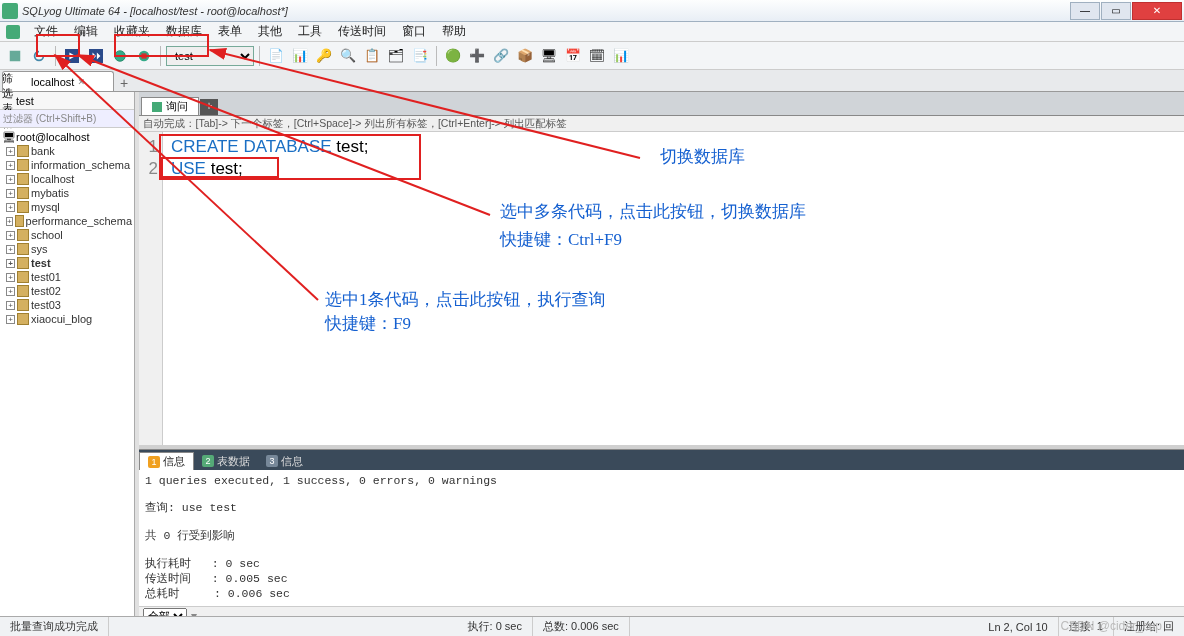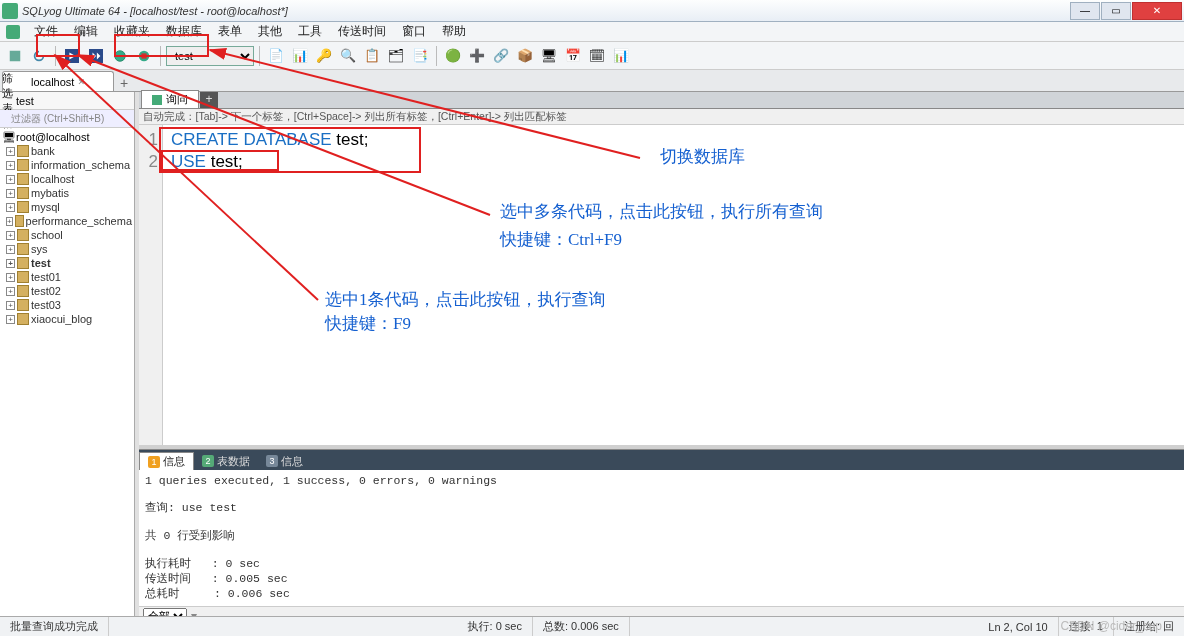--- a/index.html
+++ b/index.html
@@ -19,31 +19,31 @@
 .tsep { width: 1px; height: 20px; background: #bbb; margin: 0 3px; }
 .db-select { height: 20px; min-width: 88px; border: 1px solid #7a9; font-size: 11px; padding: 0 4px; }
 .conn-tabs { height: 22px; background: #e8eaec; display: flex; align-items: flex-end; border-bottom: 1px solid #999; }
 .conn-tab { height: 20px; padding: 0 28px; background: #fff; border: 1px solid #999; border-bottom: none; border-radius: 3px 3px 0 0; margin-left: 2px; font-size: 11px; display: flex; align-items: center; }
 .conn-add { width: 20px; text-align: center; color: #666; cursor: pointer; font-size: 14px; }
 .workspace { display: flex; height: 532px; }
 .sidebar { width: 135px; background: #fff; border-right: 1px solid #aaa; display: flex; flex-direction: column; }
 .filter-row { height: 18px; border-bottom: 1px solid #ccc; display: flex; align-items: center; font-size: 11px; padding: 0 2px; background: #f7f7f7; }
 .filter-row input { flex:1; border: none; font-size: 11px; background: transparent; }
 .filter-row .xbtn { width:12px;height:12px;border:1px solid #999;border-radius:50%;font-size:8px;line-height:10px;text-align:center;cursor:pointer;color:#666;}
-.placeholder-row { height: 18px; background:#eef; color:#888; font-size:10px; padding:2px 11px; border-bottom:1px solid #ccc;}
+.placeholder-row { height: 18px; background:#eef; color:#888; font-size:10px; padding:2px 3px; border-bottom:1px solid #ccc;}
 .tree { flex:1; overflow:auto; font-size: 11px; padding: 2px 0; font-family: Tahoma, sans-serif; }
 .tree-root { padding: 1px 2px; display:flex;align-items:center;gap:2px;}
 .tree-root .ico{width:12px;height:12px;display:inline-block;}
 .tree-item { padding: 1px 2px 1px 6px; display:flex; align-items:center; gap:2px; color:#333; cursor:pointer;}
 .tree-item .twisty { width:9px;height:9px;border:1px solid #888;font-size:8px;line-height:7px;text-align:center;color:#555;}
 .tree-item .dbico { width:12px;height:12px;background:#d4b060;border:1px solid #a08030;}
 .tree-item.bold { font-weight:bold;}
 .main { flex:1; display:flex; flex-direction:column; background:#fff;}
 .resize-bar { width:4px; background:#e0e0e0; cursor:col-resize;}
-.ed-tabs { height:17px; background:#d0d4d8; display:flex; align-items:flex-end; border-bottom:1px solid #888;}
+.ed-tabs { height:24px; background:#d0d4d8; display:flex; align-items:flex-end; border-bottom:1px solid #888;}
 .ed-tab { height:18px; padding:0 10px; background:#fff; border:1px solid #888; border-bottom:none; margin-left:2px; font-size:11px; display:flex;align-items:center;gap:4px;}
 .ed-tab .ico{width:10px;height:10px;background:#4a7;}
 .ed-add{width:18px;text-align:center;cursor:pointer;color:#ddd;background:#555;height:16px;line-height:14px;margin-left:1px;font-size:12px;}
 .hint-bar { height:16px; background:#f0f0f0; border-bottom:1px solid #ccc; font-size:10.5px; color:#555; padding:1px 4px;}
 .editor { flex:1; display:flex; font-family:"Courier New",monospace; font-size:17px; position:relative;}
 .gutter { width:24px; background:#f0f0f0; border-right:1px solid #ccc; color:#888; text-align:right; padding:4px 4px 0 0; line-height:22px;}
 .code { flex:1; padding:4px 8px; line-height:22px; position:relative;}
 .kw{color:#1a6fc4;}
 .codebox{position:absolute;border:2px solid #e02020;pointer-events:none;}
 .hsplit{height:4px;background:#d0d0d0;cursor:row-resize;}
@@ -313,18 +313,18 @@
     </defs>
 
   <line x1="640" y1="158" x2="210" y2="50" stroke="#e02020" stroke-width="2" marker-end="url(#ah)"></line>
 
   <line x1="490" y1="215" x2="78" y2="55" stroke="#e02020" stroke-width="2" marker-end="url(#ah)"></line>
 
   <line x1="318" y1="300" x2="55" y2="55" stroke="#e02020" stroke-width="2" marker-end="url(#ah)"></line>
 </svg>
 
 <div class="annotation anno-text" style="left:660px;top:145px">切换数据库</div>
-<div class="annotation anno-text" style="left:500px;top:200px">选中多条代码，点击此按钮，执行所有查询</div>
+<div class="annotation anno-text" style="left:500px;top:200px">选中多条代码，点击此按钮，切换数据库</div>
 <div class="annotation anno-text" style="left:500px;top:228px">快捷键：Ctrl+F9</div>
 <div class="annotation anno-text" style="left:325px;top:288px">选中1条代码，点击此按钮，执行查询</div>
 <div class="annotation anno-text" style="left:325px;top:312px">快捷键：F9</div>
 
 <div class="watermark">CSDN @cider_cup</div>
 
 </body></html>

